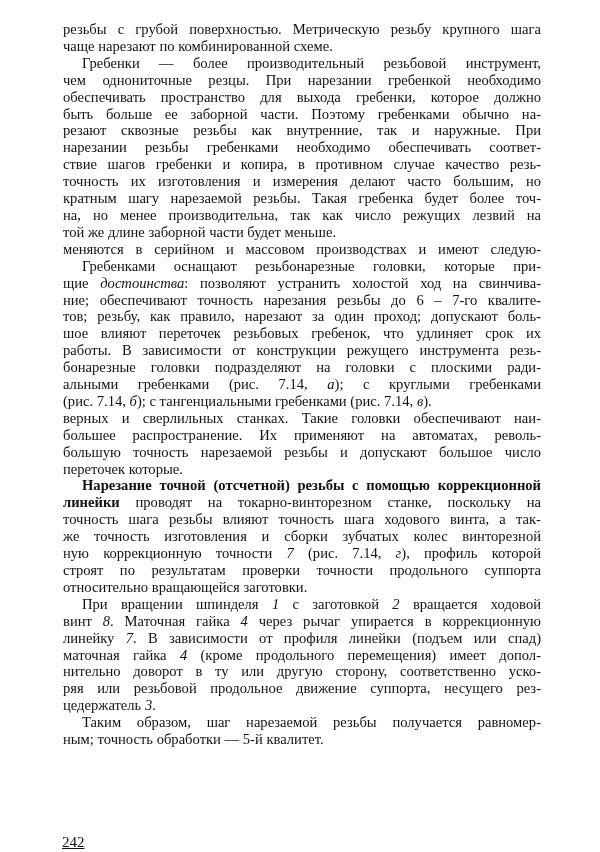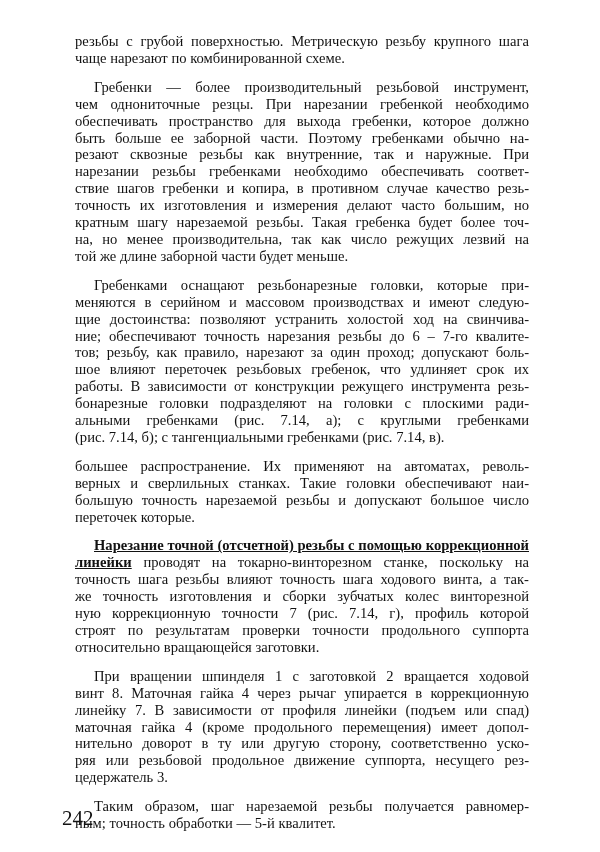--- a/index.html
+++ b/index.html
@@ -20,44 +20,45 @@
     font-family: "Liberation Serif", serif;
     color: #121212;
   }
   .text-col {
     position: absolute;
     left: 63px;
     top: 21px;
     width: 478px;
   }
   .para {
-    margin: 12px;
+    margin: 0;
     padding: 0;
   }
   .line {
     font-size: 14.6px;
     line-height: 16.9px;
     text-align: justify;
     text-align-last: justify;
     white-space: normal;
   }
   .line.last {
     text-align-last: left;
   }
   .line.indent {
     text-indent: 19px;
   }
-  .b { font-weight: bold; text-decoration: underline; }
-  .i { }
+  .b { font-weight: bold; }
+  .i { font-style: italic; }
   .page-number {
     position: absolute;
     left: 62px;
-    top: 810px;
-    font-size: 21px;
+    top: 834px;
+    font-size: 15px;
     line-height: 17px;
+    text-decoration: underline;
   }
 </style>
 </head>
 <body>
 
 <div class="page">
   <div class="text-col" id="text-col">
       <div class="para">
         <div class="line"><span>резьбы с грубой поверхностью. Метрическую резьбу крупного шага</span></div>
         <div class="line last"><span>чаще нарезают по комбинированной схеме.</span></div>
@@ -69,34 +70,34 @@
         <div class="line"><span>быть больше ее заборной части. Поэтому гребенками обычно на-</span></div>
         <div class="line"><span>резают сквозные резьбы как внутренние, так и наружные. При</span></div>
         <div class="line"><span>нарезании резьбы гребенками необходимо обеспечивать соответ-</span></div>
         <div class="line"><span>ствие шагов гребенки и копира, в противном случае качество резь-</span></div>
         <div class="line"><span>точность их изготовления и измерения делают часто большим, но</span></div>
         <div class="line"><span>кратным шагу нарезаемой резьбы. Такая гребенка будет более точ-</span></div>
         <div class="line"><span>на, но менее производительна, так как число режущих лезвий на</span></div>
         <div class="line last"><span>той же длине заборной части будет меньше.</span></div>
       </div>
       <div class="para">
+        <div class="line"><span>меняются в серийном и массовом производствах и имеют следую-</span></div>
         <div class="line indent"><span>Гребенками оснащают резьбонарезные головки, которые при-</span></div>
-        <div class="line"><span>меняются в серийном и массовом производствах и имеют следую-</span></div>
         <div class="line"><span>щие </span><span class="i">достоинства</span><span>: позволяют устранить холостой ход на свинчива-</span></div>
         <div class="line"><span>ние; обеспечивают точность нарезания резьбы до 6 – 7-го квалите-</span></div>
         <div class="line"><span>тов; резьбу, как правило, нарезают за один проход; допускают боль-</span></div>
         <div class="line"><span>шое влияют переточек резьбовых гребенок, что удлиняет срок их</span></div>
         <div class="line"><span>работы. В зависимости от конструкции режущего инструмента резь-</span></div>
         <div class="line"><span>бонарезные головки подразделяют на головки с плоскими ради-</span></div>
         <div class="line"><span>альными гребенками (рис. 7.14, </span><span class="i">а</span><span>); с круглыми гребенками</span></div>
         <div class="line last"><span>(рис. 7.14, </span><span class="i">б</span><span>); с тангенциальными гребенками (рис. 7.14, </span><span class="i">в</span><span>).</span></div>
       </div>
       <div class="para">
+        <div class="line"><span>верных и сверлильных станках. Такие головки обеспечивают наи-</span></div>
         <div class="line"><span>большее распространение. Их применяют на автоматах, револь-</span></div>
-        <div class="line"><span>верных и сверлильных станках. Такие головки обеспечивают наи-</span></div>
         <div class="line"><span>большую точность нарезаемой резьбы и допускают большое число</span></div>
         <div class="line last"><span>переточек которые.</span></div>
       </div>
       <div class="para">
         <div class="line indent"><span class="b">Нарезание точной (отсчетной) резьбы с помощью коррекционной</span></div>
         <div class="line"><span class="b">линейки</span><span> проводят на токарно-винторезном станке, поскольку на</span></div>
         <div class="line"><span>точность шага резьбы влияют точность шага ходового винта, а так-</span></div>
         <div class="line"><span>же точность изготовления и сборки зубчатых колес винторезной</span></div>
         <div class="line"><span>ную коррекционную точности </span><span class="i">7</span><span> (рис. 7.14, </span><span class="i">г</span><span>), профиль которой</span></div>
         <div class="line"><span>строят по результатам проверки точности продольного суппорта</span></div>

